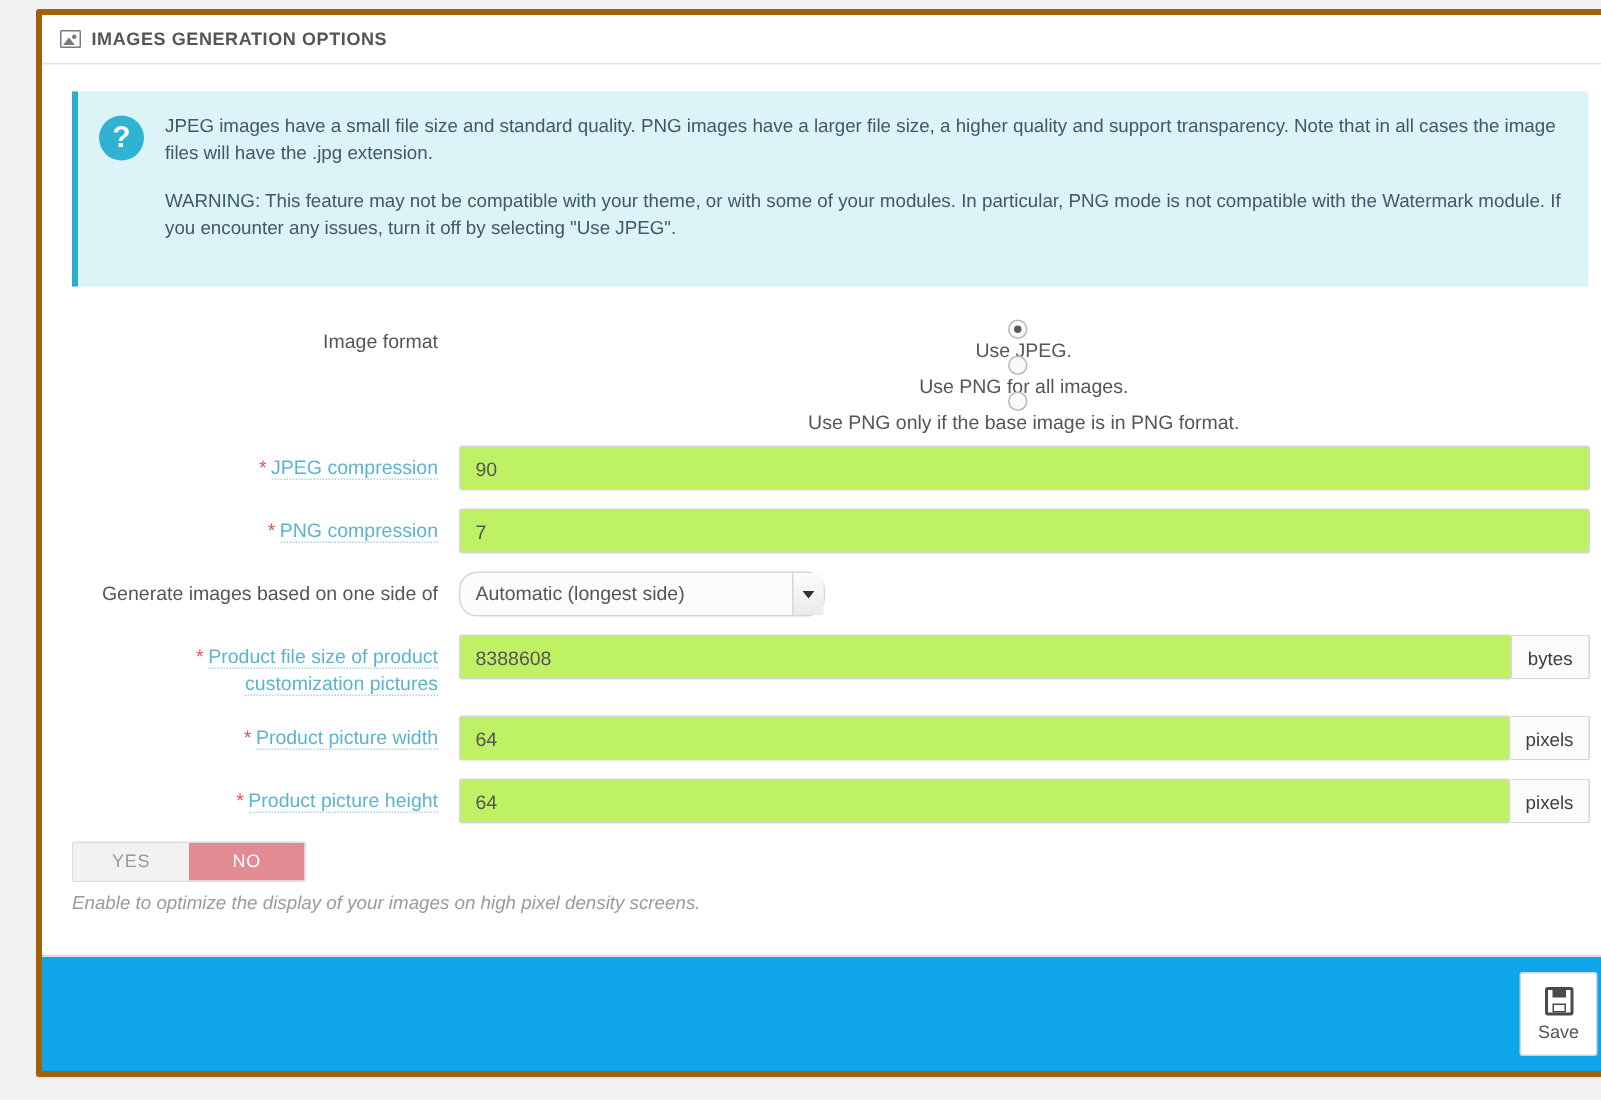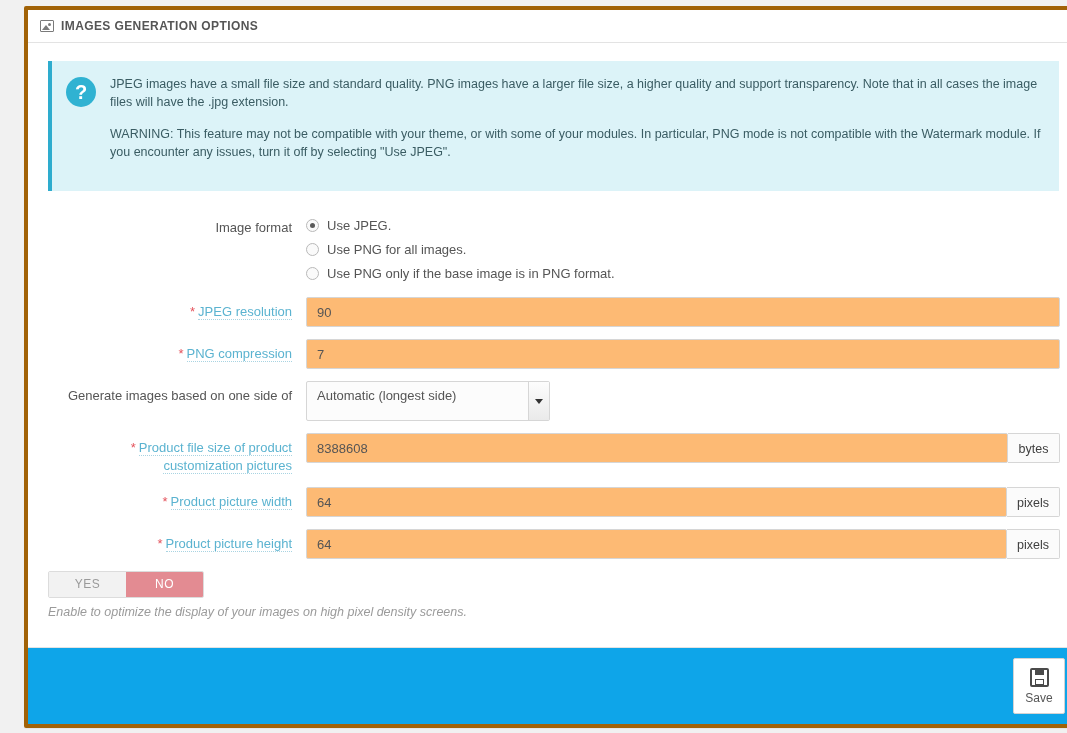--- a/index.html
+++ b/index.html
@@ -131,20 +131,21 @@
   .form-control {
     flex: 1 1 auto;
   }
 
   .radio-line {
     display: flex;
     align-items: center;
     height: 24px;
     font-size: 13px;
     color: #555;
+    flex-direction: column;
   }
   .radio {
     width: 13px; height: 13px;
     border-radius: 50%;
     border: 1px solid #b9b9b9;
     background: #fafafa;
     margin-right: 8px;
     box-sizing: border-box;
     position: relative;
     flex: 0 0 auto;
@@ -156,21 +157,21 @@
     width: 5px; height: 5px;
     border-radius: 50%;
     background: #5a5a5a;
   }
 
   .input-wrap { display: flex; width: 754px; }
   .text-input {
     flex: 1 1 auto;
     height: 30px;
     border: 1px solid #d6d6d6;
-    background: #fdba74;
+    background: #bef264;
     padding: 0 10px;
     font-size: 13px;
     color: #555;
     box-sizing: border-box;
     font-family: "Liberation Sans", sans-serif;
     border-radius: 2px;
   }
   .input-addon {
     flex: 0 0 auto;
     min-width: 52px;
@@ -183,23 +184,23 @@
     background: #fbfbfb;
     color: #404040;
     font-size: 12.5px;
     box-sizing: border-box;
     border-radius: 0 2px 2px 0;
   }
   .select-wrap {
     display: flex;
     width: 244px;
     border: 1px solid #d6d6d6;
-    border-radius: 2px;
+    border-radius: 12px;
     background: #fcfcfc;
-    height: 40px;
+    height: 30px;
     box-sizing: border-box;
   }
   .select-text {
     flex: 1 1 auto;
     line-height: 28px;
     padding: 0 10px;
     font-size: 13px;
     color: #555;
     white-space: nowrap;
     overflow: hidden;
@@ -331,21 +332,21 @@
           </div>
           <div class="radio-line">
             <span class="radio"></span>
             <span>Use PNG only if the base image is in PNG format.</span>
           </div>
         </div>
       </div>
 
       <div class="form-row">
         <div class="form-label">
-          <span class="req">*</span><span class="linkish">JPEG resolution</span>
+          <span class="req">*</span><span class="linkish">JPEG compression</span>
         </div>
         <div class="form-control">
           <div class="input-wrap">
             <input class="text-input" type="text" value="90" style="">
           </div>
         </div>
       </div>
 
       <div class="form-row">
         <div class="form-label">

